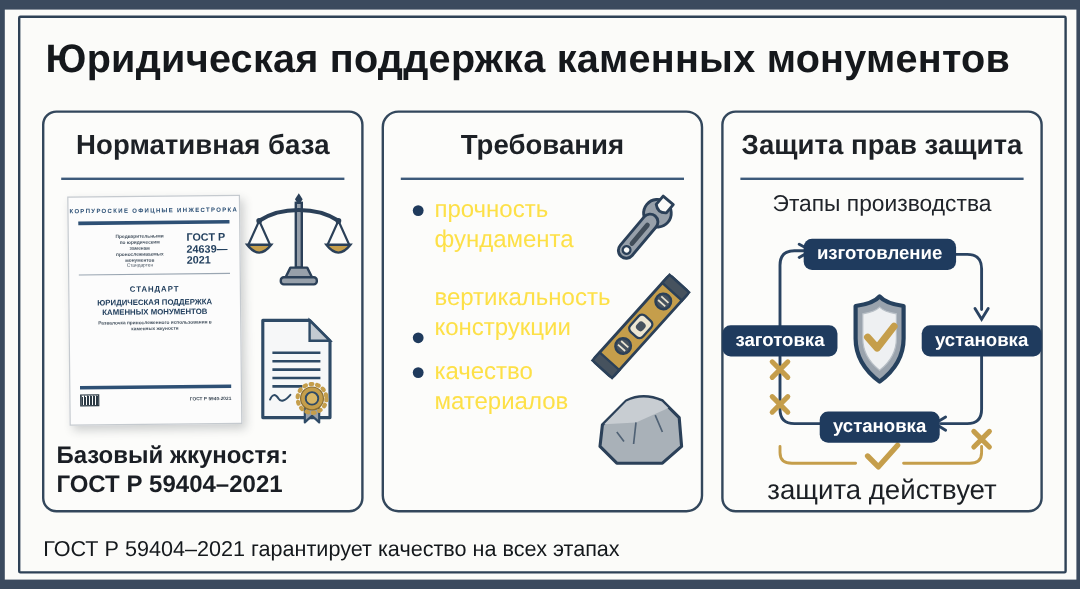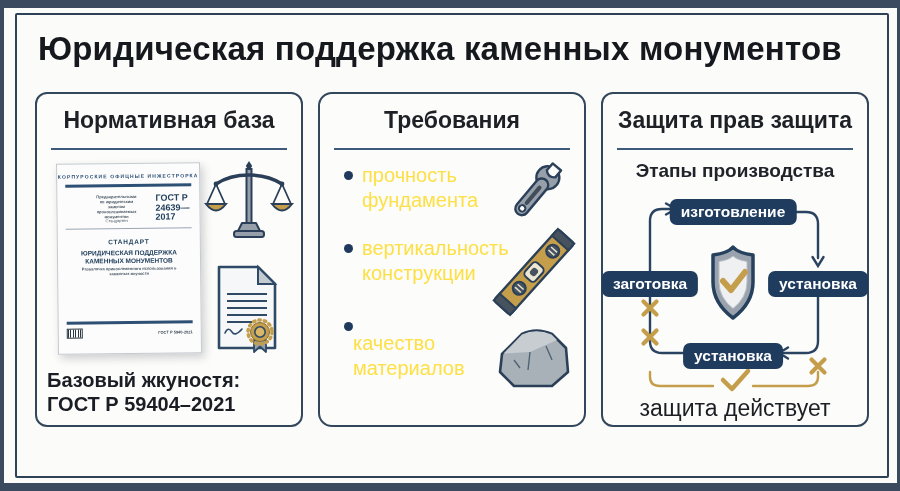--- a/index.html
+++ b/index.html
@@ -25,21 +25,21 @@
   .doc-subtitle{top:102px;left:18px;right:18px;text-align:center;font-size:4px;line-height:5px;font-weight:600;color:#45525f;}
   .doc-rule3{top:157px;left:8px;right:8px;height:3px;background:#2e5075;}
   .doc-barcode{top:164px;left:8px;width:14px;height:8px;border:1px solid #2b3944;background:repeating-linear-gradient(90deg,#2b3944 0 1px,transparent 1px 2.5px);}
   .doc-footcode{top:166px;right:8px;font-size:4px;font-weight:700;color:#3a4754;}
   .caption{position:absolute;left:47px;font-size:20px;font-weight:700;color:#1a1e24;white-space:nowrap;}
   
   .bullet{position:absolute;left:344px;width:170px;display:flex;}
   .bullet .dot{width:9px;height:9px;border-radius:50%;background:#1f3a5c;margin-top:8px;flex:none;}
   .bullet .txt{margin-left:9px;font-size:20px;line-height:25px;font-weight:500;color:#fde047;}
   
-  .sub-title{position:absolute;left:601px;top:160px;width:268px;text-align:center;font-size:19px;font-weight:700;color:#20242a;}
+  .sub-title{position:absolute;left:601px;top:160px;width:268px;text-align:center;font-size:19px;font-weight:400;color:#20242a;}
   .stage-box{position:absolute;transform:translate(-50%,-50%);background:#1f3b5e;color:#ffffff;font-size:15.5px;font-weight:600;padding:4px 11px;border-radius:7px;white-space:nowrap;}
   .flow-caption{position:absolute;left:601px;top:395px;width:268px;text-align:center;font-size:23px;font-weight:500;color:#1b1f24;}
   .footer-text{position:absolute;left:36px;top:447px;font-size:18px;font-weight:500;color:#14181c;white-space:nowrap;}
   svg{position:absolute;overflow:visible;}
 </style>
 </head>
 <body>
 
 <div id="stage">
   <div class="sheet"></div>
@@ -53,21 +53,21 @@
   </div>
 
   <div class="doc">
     <div class="doc-masthead">КОРПУРОСКИЕ ОФИЦНЫЕ ИНЖЕСТРОРКА</div>
     <div class="doc-rule1"></div>
     <div class="doc-agency">Предварительными по юридическим заменам пронослеживаемых монументов</div>
     <div class="doc-agency-sub">Стандартен</div>
     <div class="doc-code">
       <span style="position:static;display:block;">ГОСТ Р</span>
       <span style="position:static;display:block;">24639—</span>
-      <span style="position:static;display:block;">2017</span>
+      <span style="position:static;display:block;">2021</span>
     </div>
     <div class="doc-rule2"></div>
     <div class="doc-standard">СТАНДАРТ</div>
     <div class="doc-title">ЮРИДИЧЕСКАЯ ПОДДЕРЖКА КАМЕННЫХ МОНУМЕНТОВ</div>
     <div class="doc-subtitle">Развалочка принослеженного использования в каменных жкуностя</div>
     <div class="doc-rule3"></div>
     <div class="doc-barcode"></div>
     <div class="doc-footcode">ГОСТ Р 5940-2021</div>
   </div>
 
@@ -100,25 +100,25 @@
 
   <div class="panel" style="left:318px;border-radius:14px;">
     <div class="panel-title">Требования</div>
     <div class="panel-rule"></div>
   </div>
 
   <div class="bullet" style="top:163px;">
     <div class="dot"></div>
     <div class="txt">прочность фундамента</div>
   </div>
-  <div class="bullet" style="top:236px;">
+  <div class="bullet" style="top:236px;align-items:flex-end;">
     <div class="dot"></div>
     <div class="txt">вертикальность конструкции</div>
   </div>
-  <div class="bullet" style="top:314px;flex-direction:column;">
+  <div class="bullet" style="top:298px;">
     <div class="dot"></div>
     <div class="txt">качество материалов</div>
   </div>
 
   <svg style="left:500px;top:160px;" width="70" height="72" viewBox="0 0 70 72">
     <g transform="rotate(40 35 33)">
       <circle cx="35" cy="13" r="11.5" fill="#97a0aa" stroke="#2b4058" stroke-width="2.4"></circle>
       <rect x="28.5" y="16" width="13" height="44" rx="6.5" fill="#97a0aa" stroke="#2b4058" stroke-width="2.4"></rect>
       <path d="M29.5,-1 h11 v9 q-5.5,5 -11,0 Z" fill="#fbfbf9" stroke="#2b4058" stroke-width="2.4" stroke-linejoin="round"></path>
       <rect x="33" y="24" width="4" height="24" rx="2" fill="#414d59"></rect>
@@ -181,13 +181,14 @@
     <path d="M21,37 L29,46 L43,28" fill="none" stroke="#c59e4b" stroke-width="6" stroke-linecap="round" stroke-linejoin="round"></path>
   </svg>
 
   <div class="stage-box" style="left:733px;top:212px;">изготовление</div>
   <div class="stage-box" style="left:650px;top:284px;">заготовка</div>
   <div class="stage-box" style="left:818px;top:284px;">установка</div>
   <div class="stage-box" style="left:733px;top:356px;">установка</div>
 
   <div class="flow-caption">защита действует</div>
 
+  <div class="footer-text">ГОСТ Р 59404–2021 гарантирует качество на всех этапах</div>
 </div>
 
 </body></html>

